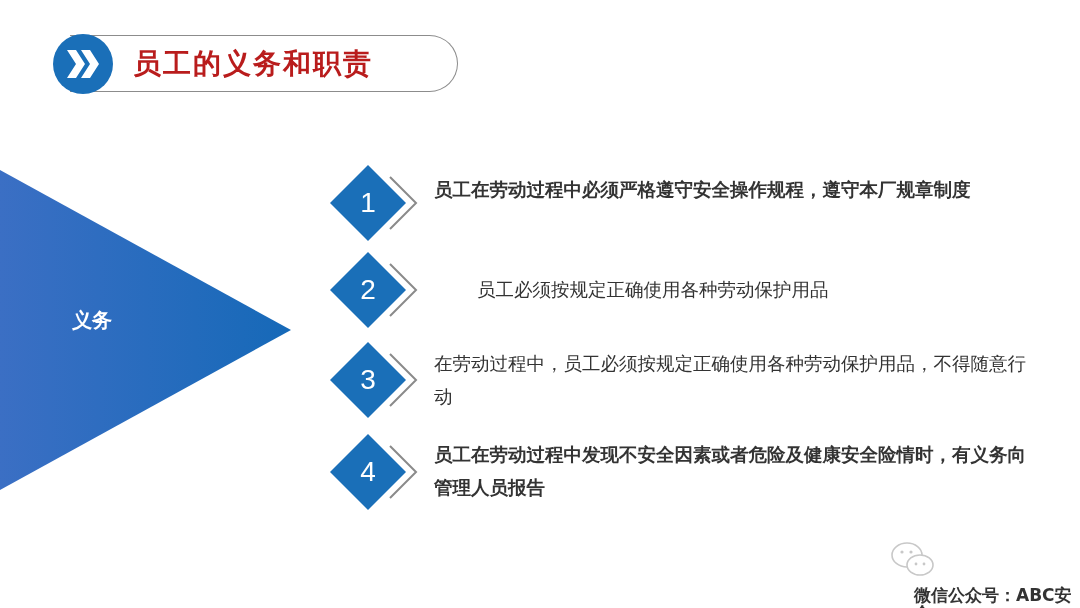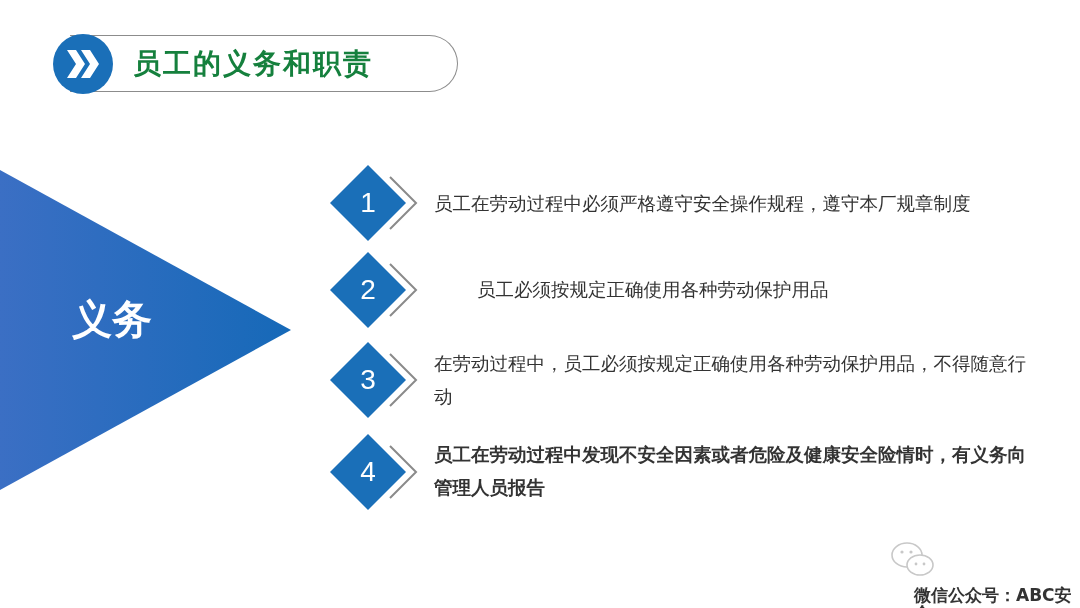--- a/index.html
+++ b/index.html
@@ -5,25 +5,25 @@
   html, body { margin:0; padding:0; }
   body { width:1080px; height:608px; background:#ffffff; position:relative; overflow:hidden;
          font-family:"DejaVu Sans","Liberation Sans",sans-serif; }
 
   .title-pill { position:absolute; left:70px; top:35px; width:388px; height:57px;
     border:1px solid #8c8c8c; border-left:none; border-radius:0 30px 30px 0; box-sizing:border-box; }
   .title-icon { position:absolute; left:53px; top:34px; width:60px; height:60px; border-radius:50%;
     background:#1a6fb8; }
   .title-icon svg { position:absolute; left:12px; top:14px; }
   .title-text { position:absolute; left:133px; top:44px; font-family:"DejaVu Serif","Liberation Serif",serif;
-    font-size:28px; font-weight:bold; color:#15803d; letter-spacing:2px; line-height:40px; }
+    font-size:28px; font-weight:bold; color:#b91c1c; letter-spacing:2px; line-height:40px; }
 
   .triangle { position:absolute; left:0; top:170px; }
-  .tri-label { position:absolute; left:72px; top:300px; color:#fff; font-size:40px; font-weight:bold;
-    line-height:40px;font-family:Liberation Serif, serif; }
+  .tri-label { position:absolute; left:72px; top:300px; color:#fff; font-size:20px; font-weight:bold;
+    line-height:40px; }
 
   .item { position:absolute; left:330px; }
   .diamond-wrap { position:absolute; left:0; top:0; width:90px; height:76px; }
   .diamond-wrap svg { position:absolute; left:0; top:0; }
   .diamond-num { position:absolute; left:0; top:0; width:76px; height:76px; line-height:76px; text-align:center;
     color:#fff; font-family:"Liberation Sans",sans-serif; font-size:28px; }
   .item-text { position:absolute; left:104px; width:600px; font-size:18.5px; color:#333; line-height:33px; }
 
   .watermark { position:absolute; left:890px; top:540px; width:170px; height:40px; }
   .wm-icon { position:absolute; left:0; top:0; }
@@ -54,21 +54,21 @@
 <div class="tri-label">义务</div>
 
 <div class="item" style="top:165px;">
   <div class="diamond-wrap">
     <svg width="90" height="76" viewBox="0 0 90 76">
       <polygon points="38,0 76,38 38,76 0,38" fill="#1a6fb8"></polygon>
       <polyline points="60,12 86,38 60,64" fill="none" stroke="#8a8a8a" stroke-width="2"></polyline>
     </svg>
     <div class="diamond-num">1</div>
   </div>
-  <div class="item-text" style="top:22px;">员工在劳动过程中必须严格遵守安全操作规程，遵守本厂规章制度</div>
+  <div class="item-text" style="top:8px;font-weight:bold;">员工在劳动过程中必须严格遵守安全操作规程，遵守本厂规章制度</div>
 </div>
 
 <div class="item" style="top:252px;">
   <div class="diamond-wrap">
     <svg width="90" height="76" viewBox="0 0 90 76">
       <polygon points="38,0 76,38 38,76 0,38" fill="#1a6fb8"></polygon>
       <polyline points="60,12 86,38 60,64" fill="none" stroke="#8a8a8a" stroke-width="2"></polyline>
     </svg>
     <div class="diamond-num">2</div>
   </div>

